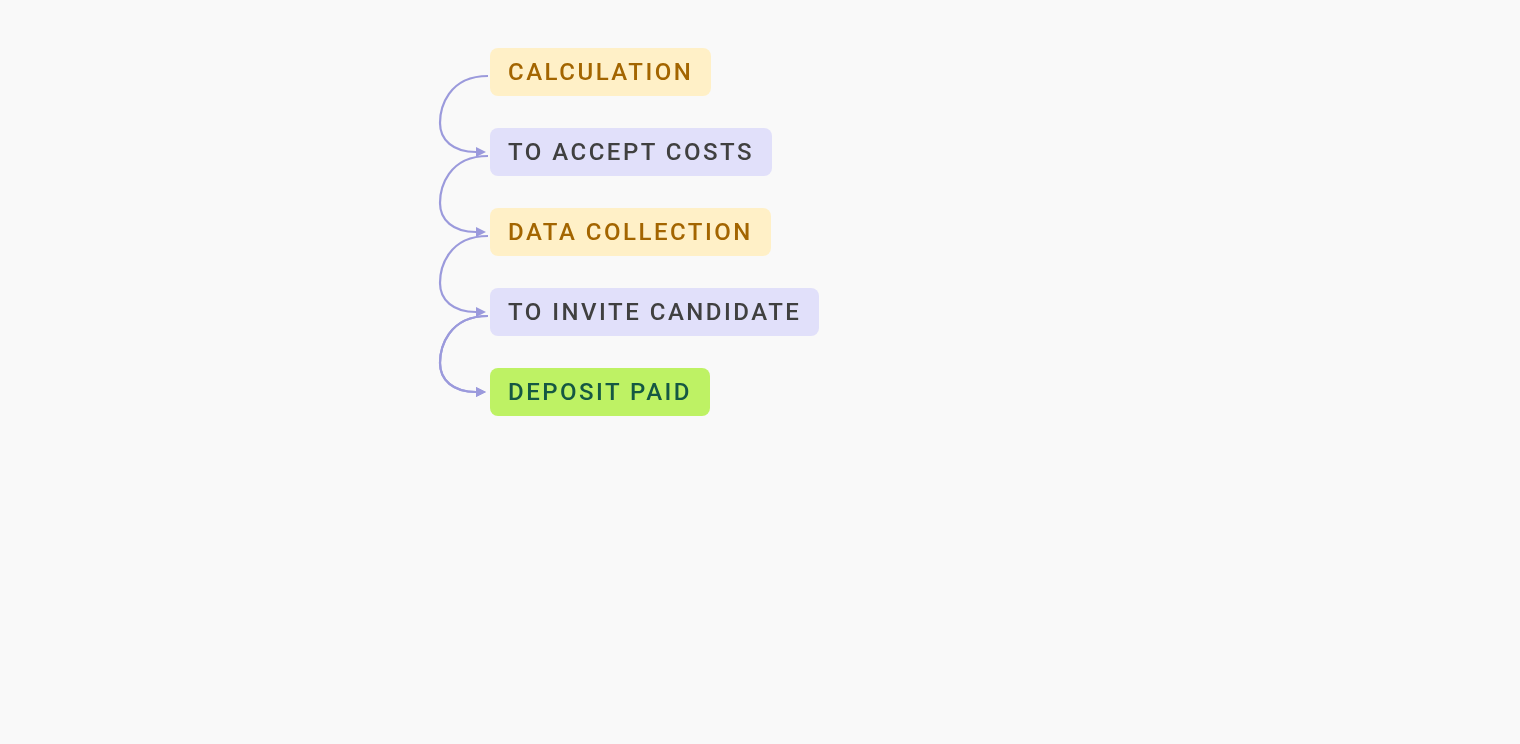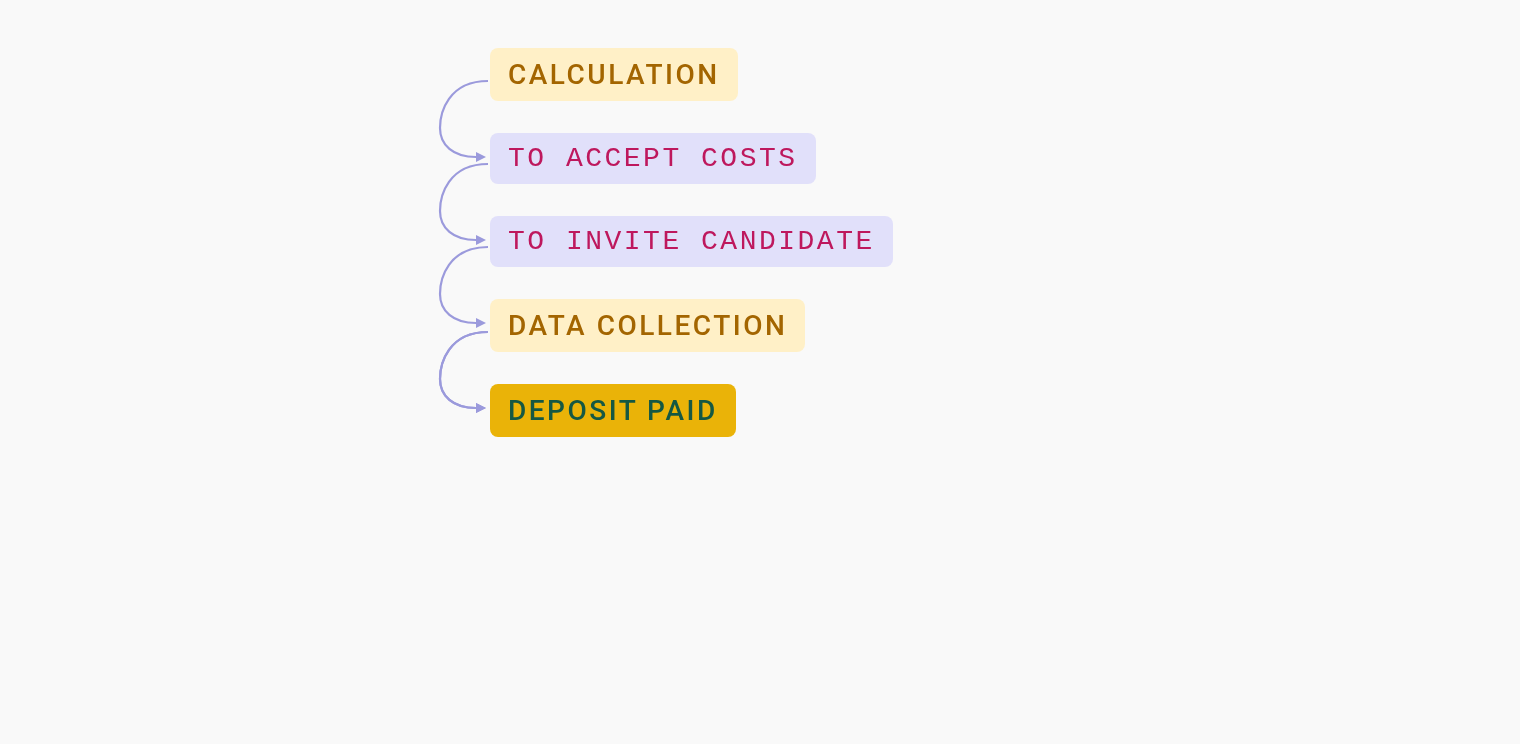--- a/index.html
+++ b/index.html
@@ -16,42 +16,41 @@
     }
     .flow-container {
       position: absolute;
       left: 490px;
       top: 48px;
     }
     .step {
       display: inline-block;
       padding: 10px 18px;
       border-radius: 8px;
-      font-size: 28px;
+      font-size: 24px;
       font-weight: 500;
       letter-spacing: 2.5px;
       text-transform: uppercase;
       white-space: nowrap;
       margin-bottom: 32px;
     }
     .step-wrap {
       position: relative;
       display: block;
     }
     .style-orange {
       background: #fff0c7;
       color: #a36500;
     }
     .style-purple {
       background: #e1e0fa;
-      color: #be185d;
-      font-family: Liberation Mono, monospace;
+      color: #404040;
     }
     .style-green {
-      background: #eab308;
+      background: #bef264;
       color: #155843;
     }
     .arrow {
       position: absolute;
       width: 70px;
       height: 100px;
       left: -62px;
       top: -60px;
       pointer-events: none;
     }
@@ -80,29 +79,29 @@
     </svg>
     <span class="step style-purple">To accept costs</span>
   </div>
 
 
   <div class="step-wrap">
     <svg class="arrow" viewBox="0 0 70 100">
       <path d="M 60 8 C 20 8, 12 40, 12 55 C 12 72, 25 84, 48 84"></path>
       <polygon points="48,79 58,84 48,89"></polygon>
     </svg>
-    <span class="step style-purple">To invite candidate</span>
+    <span class="step style-orange">Data collection</span>
   </div>
 
   <div class="step-wrap">
     <svg class="arrow" viewBox="0 0 70 100">
       <path d="M 60 8 C 20 8, 12 40, 12 55 C 12 72, 25 84, 48 84"></path>
       <polygon points="48,79 58,84 48,89"></polygon>
     </svg>
-    <span class="step style-orange">Data collection</span>
+    <span class="step style-purple">To invite candidate</span>
   </div>
 
   <div class="step-wrap">
     <svg class="arrow" viewBox="0 0 70 100">
       <path d="M 60 8 C 20 8, 12 40, 12 55 C 12 72, 25 84, 48 84"></path>
       <polygon points="48,79 58,84 48,89"></polygon>
     </svg>
   </div>
 
   <div class="step-wrap">

